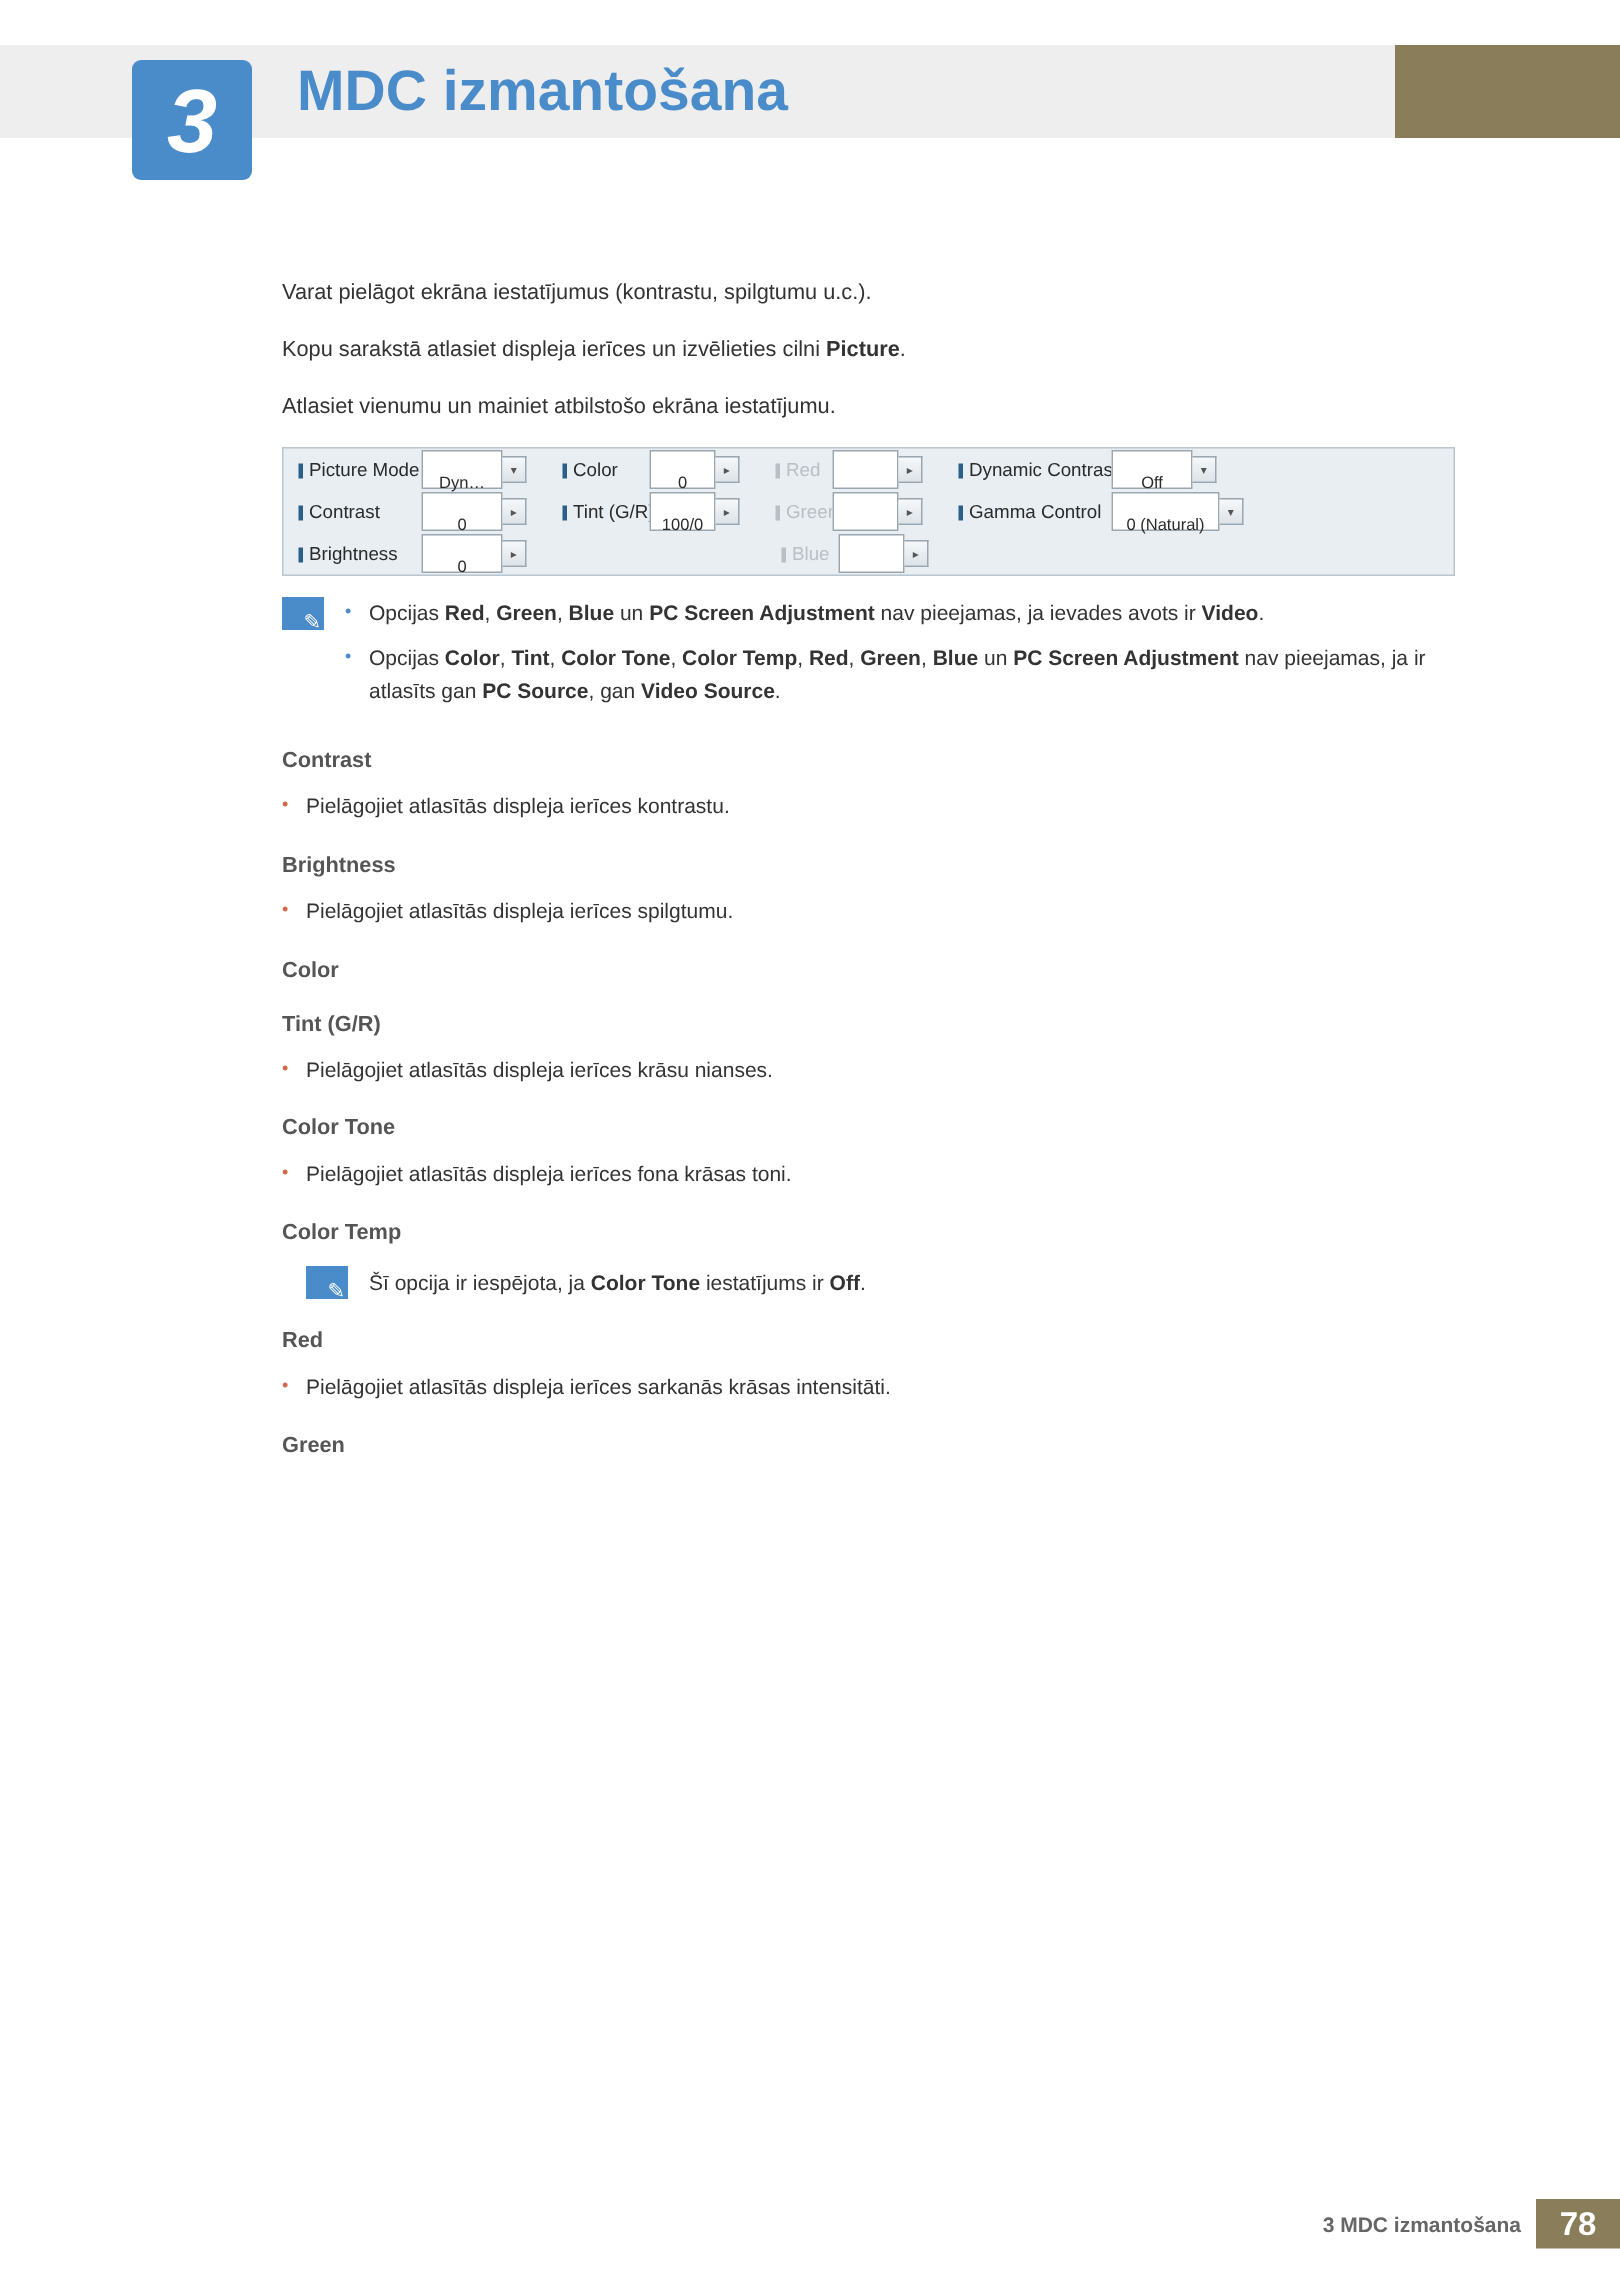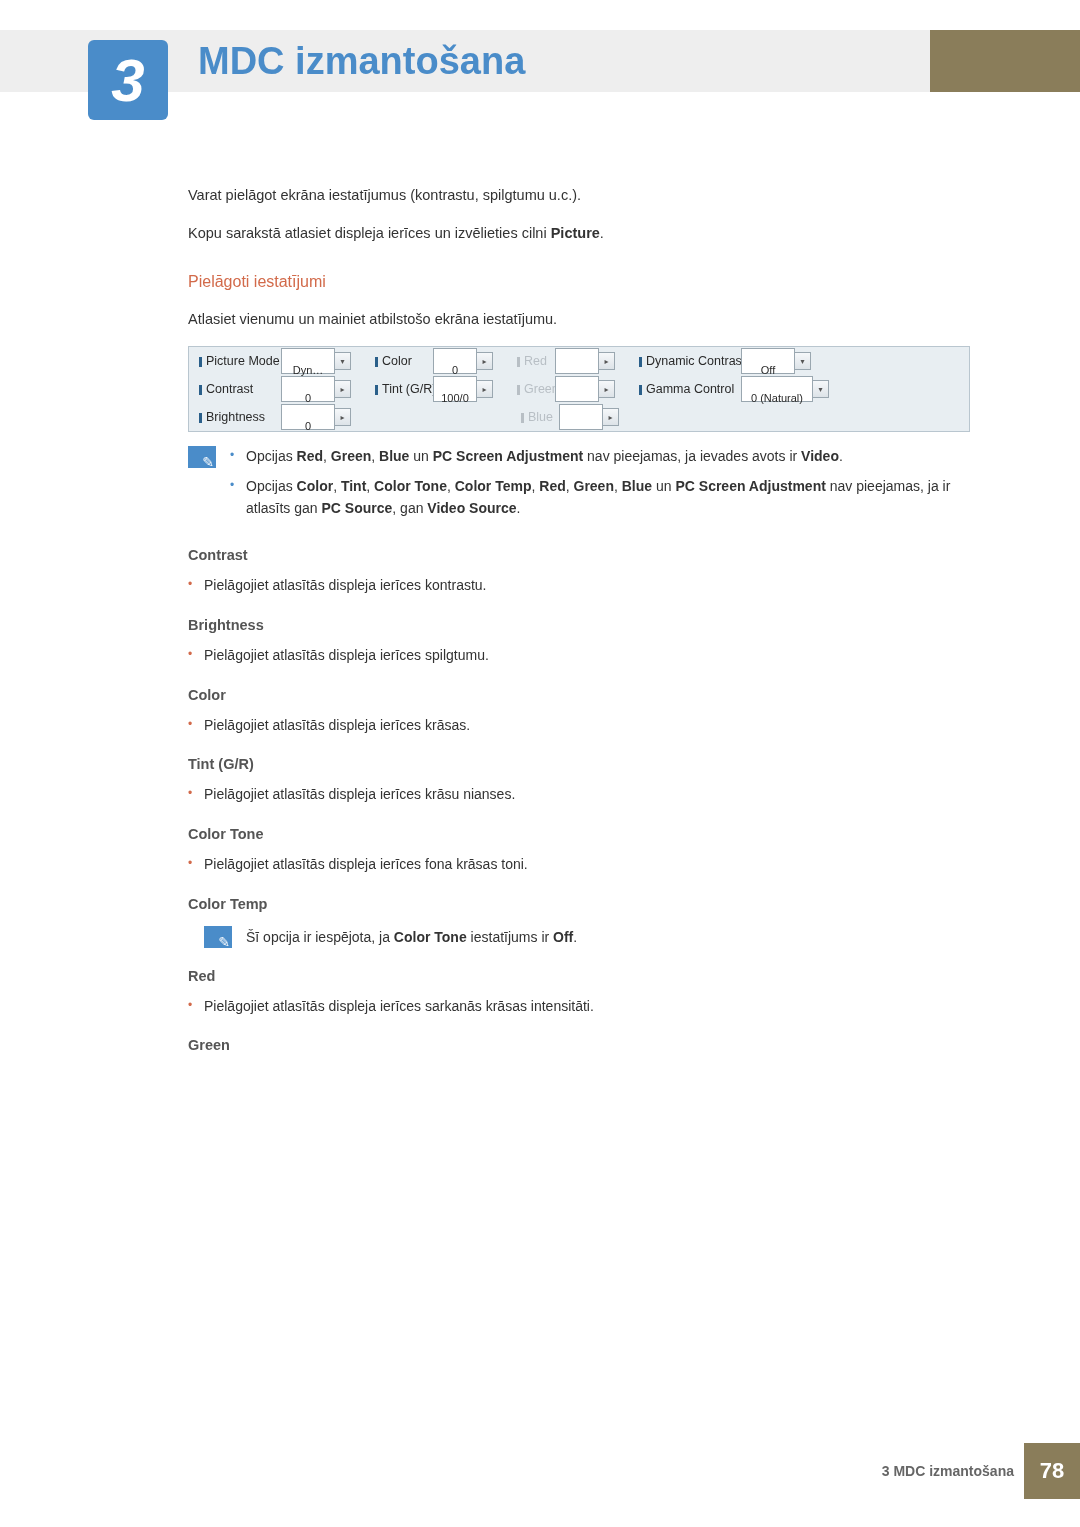--- a/index.html
+++ b/index.html
@@ -224,21 +224,21 @@
     font-weight: bold;
     color: #666;
     margin-right: 10px;
   }
   .footer-page {
     background: #8a7d5a;
     color: #fff;
     font-size: 22px;
     font-weight: bold;
     width: 56px;
-    height: 56px;
+    height: 33px;
     display: flex;
     align-items: center;
     justify-content: center;
   }
 </style>
 </head>
 <body>
 
 <div class="topbar">
   <div class="topbar-left"></div>
@@ -250,21 +250,20 @@
 </div>
 
 <div class="content">
 
 
   <p class="para">Varat pielāgot ekrāna iestatījumus (kontrastu, spilgtumu u.c.).</p>
   <p class="para">
     <span>Kopu sarakstā atlasiet displeja ierīces un izvēlieties cilni </span><b>Picture</b><span>.</span>
   </p>
 
-  <div class="subh">Pielāgoti iestatījumi</div>
   <p class="para">Atlasiet vienumu un mainiet atbilstošo ekrāna iestatījumu.</p>
 
   <div class="panel">
     <div class="panel-row">
       <div class="panel-cell-label">Picture Mode</div>
       <div class="panel-input">
         <div class="panel-box pb-drop">Dyn…</div>
         <div class="pb-arrow">▾</div>
       </div>
 
@@ -351,23 +350,20 @@
 
   <div class="def-block">
     <div class="def-title">Brightness</div>
     <ul class="bul orange">
         <li>Pielāgojiet atlasītās displeja ierīces spilgtumu.</li>
       </ul>
   </div>
 
   <div class="def-block">
     <div class="def-title">Color</div>
-    <ul class="bul orange">
-        <li>Pielāgojiet atlasītās displeja ierīces krāsas.</li>
-      </ul>
   </div>
 
   <div class="def-block">
     <div class="def-title">Tint (G/R)</div>
     <ul class="bul orange">
         <li>Pielāgojiet atlasītās displeja ierīces krāsu nianses.</li>
       </ul>
   </div>
 
   <div class="def-block">

